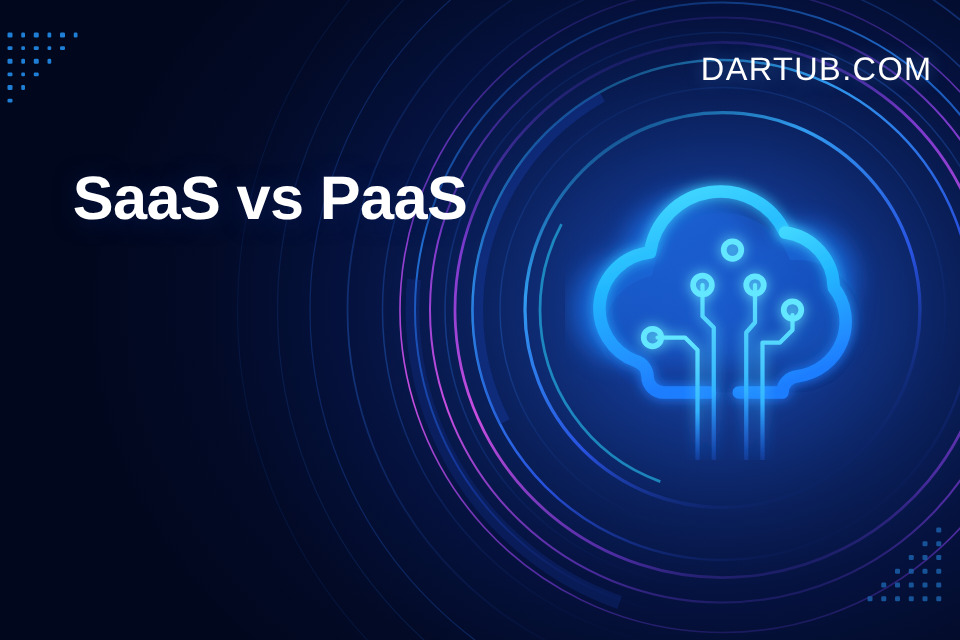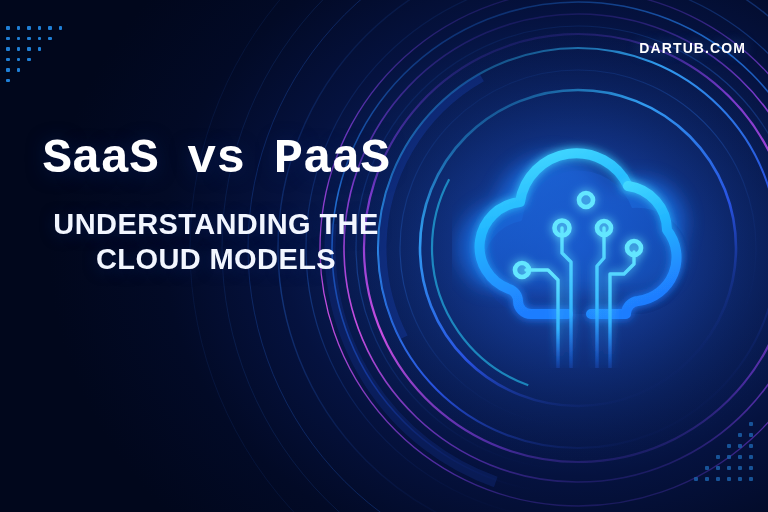--- a/index.html
+++ b/index.html
@@ -40,22 +40,22 @@
     background: #1f7fd6;
   }
   #dots-tl { left: 6px; top: 26px; }
   #dots-br { right: 8px; bottom: 24px; }
   #dots-br .dot { background: #1b5fa8; opacity: .85; }
 
   
   #brand {
     position: absolute;
     right: 22px; top: 40px;
-    font-size: 14px;
-    font-weight: bold;
+    font-size: 26px;
+    font-weight: normal;
     letter-spacing: 1.1px;
     color: #ffffff;
     text-shadow: 0 0 14px rgba(80,160,255,.45);
     z-index: 6;
   }
 
   
   #text-block {
     position: absolute;
     left: 0; top: 132px;
@@ -64,21 +64,21 @@
     text-align: center;
   }
   #title {
     font-size: 49px;
     font-weight: bold;
     line-height: 1.12;
     color: #ffffff;
     letter-spacing: -0.5px;
     text-shadow: 0 2px 18px rgba(10,30,90,.75);
   }
-  #title .line { display: block; font-family: Liberation Mono, monospace; }
+  #title .line { display: block; }
   #subtitle {
     margin-top: 20px;
     font-size: 29px;
     font-weight: bold;
     line-height: 1.22;
     color: #f2f6ff;
     letter-spacing: .4px;
     text-shadow: 0 2px 14px rgba(10,30,90,.7);
   }
   #subtitle .line { display: block; }
@@ -200,24 +200,20 @@
       <div class="dot" style="left: 44px; top: 55px; background: rgb(27, 95, 168);"></div>
       <div class="dot" style="left: 55px; top: 55px; background: rgb(27, 95, 168);"></div>
     </div>
 
   <div id="brand">DARTUB.COM</div>
 
   <div id="text-block">
     <div id="title">
       <span class="line">SaaS vs PaaS</span>
     </div>
-    <div id="subtitle">
-      <span class="line">UNDERSTANDING THE</span>
-      <span class="line">CLOUD MODELS</span>
-    </div>
   </div>
 
   <svg id="cloud-icon" viewBox="0 0 258 240" xmlns="http://www.w3.org/2000/svg">
     <defs>
       <linearGradient id="cloudStroke" x1="0" y1="0" x2="0.3" y2="1">
         <stop offset="0%" stop-color="#4ae0ff"></stop>
         <stop offset="45%" stop-color="#23b8ff"></stop>
         <stop offset="100%" stop-color="#1f7dff"></stop>
       </linearGradient>
       <linearGradient id="cloudFill" x1="0.2" y1="0" x2="0.8" y2="1">

